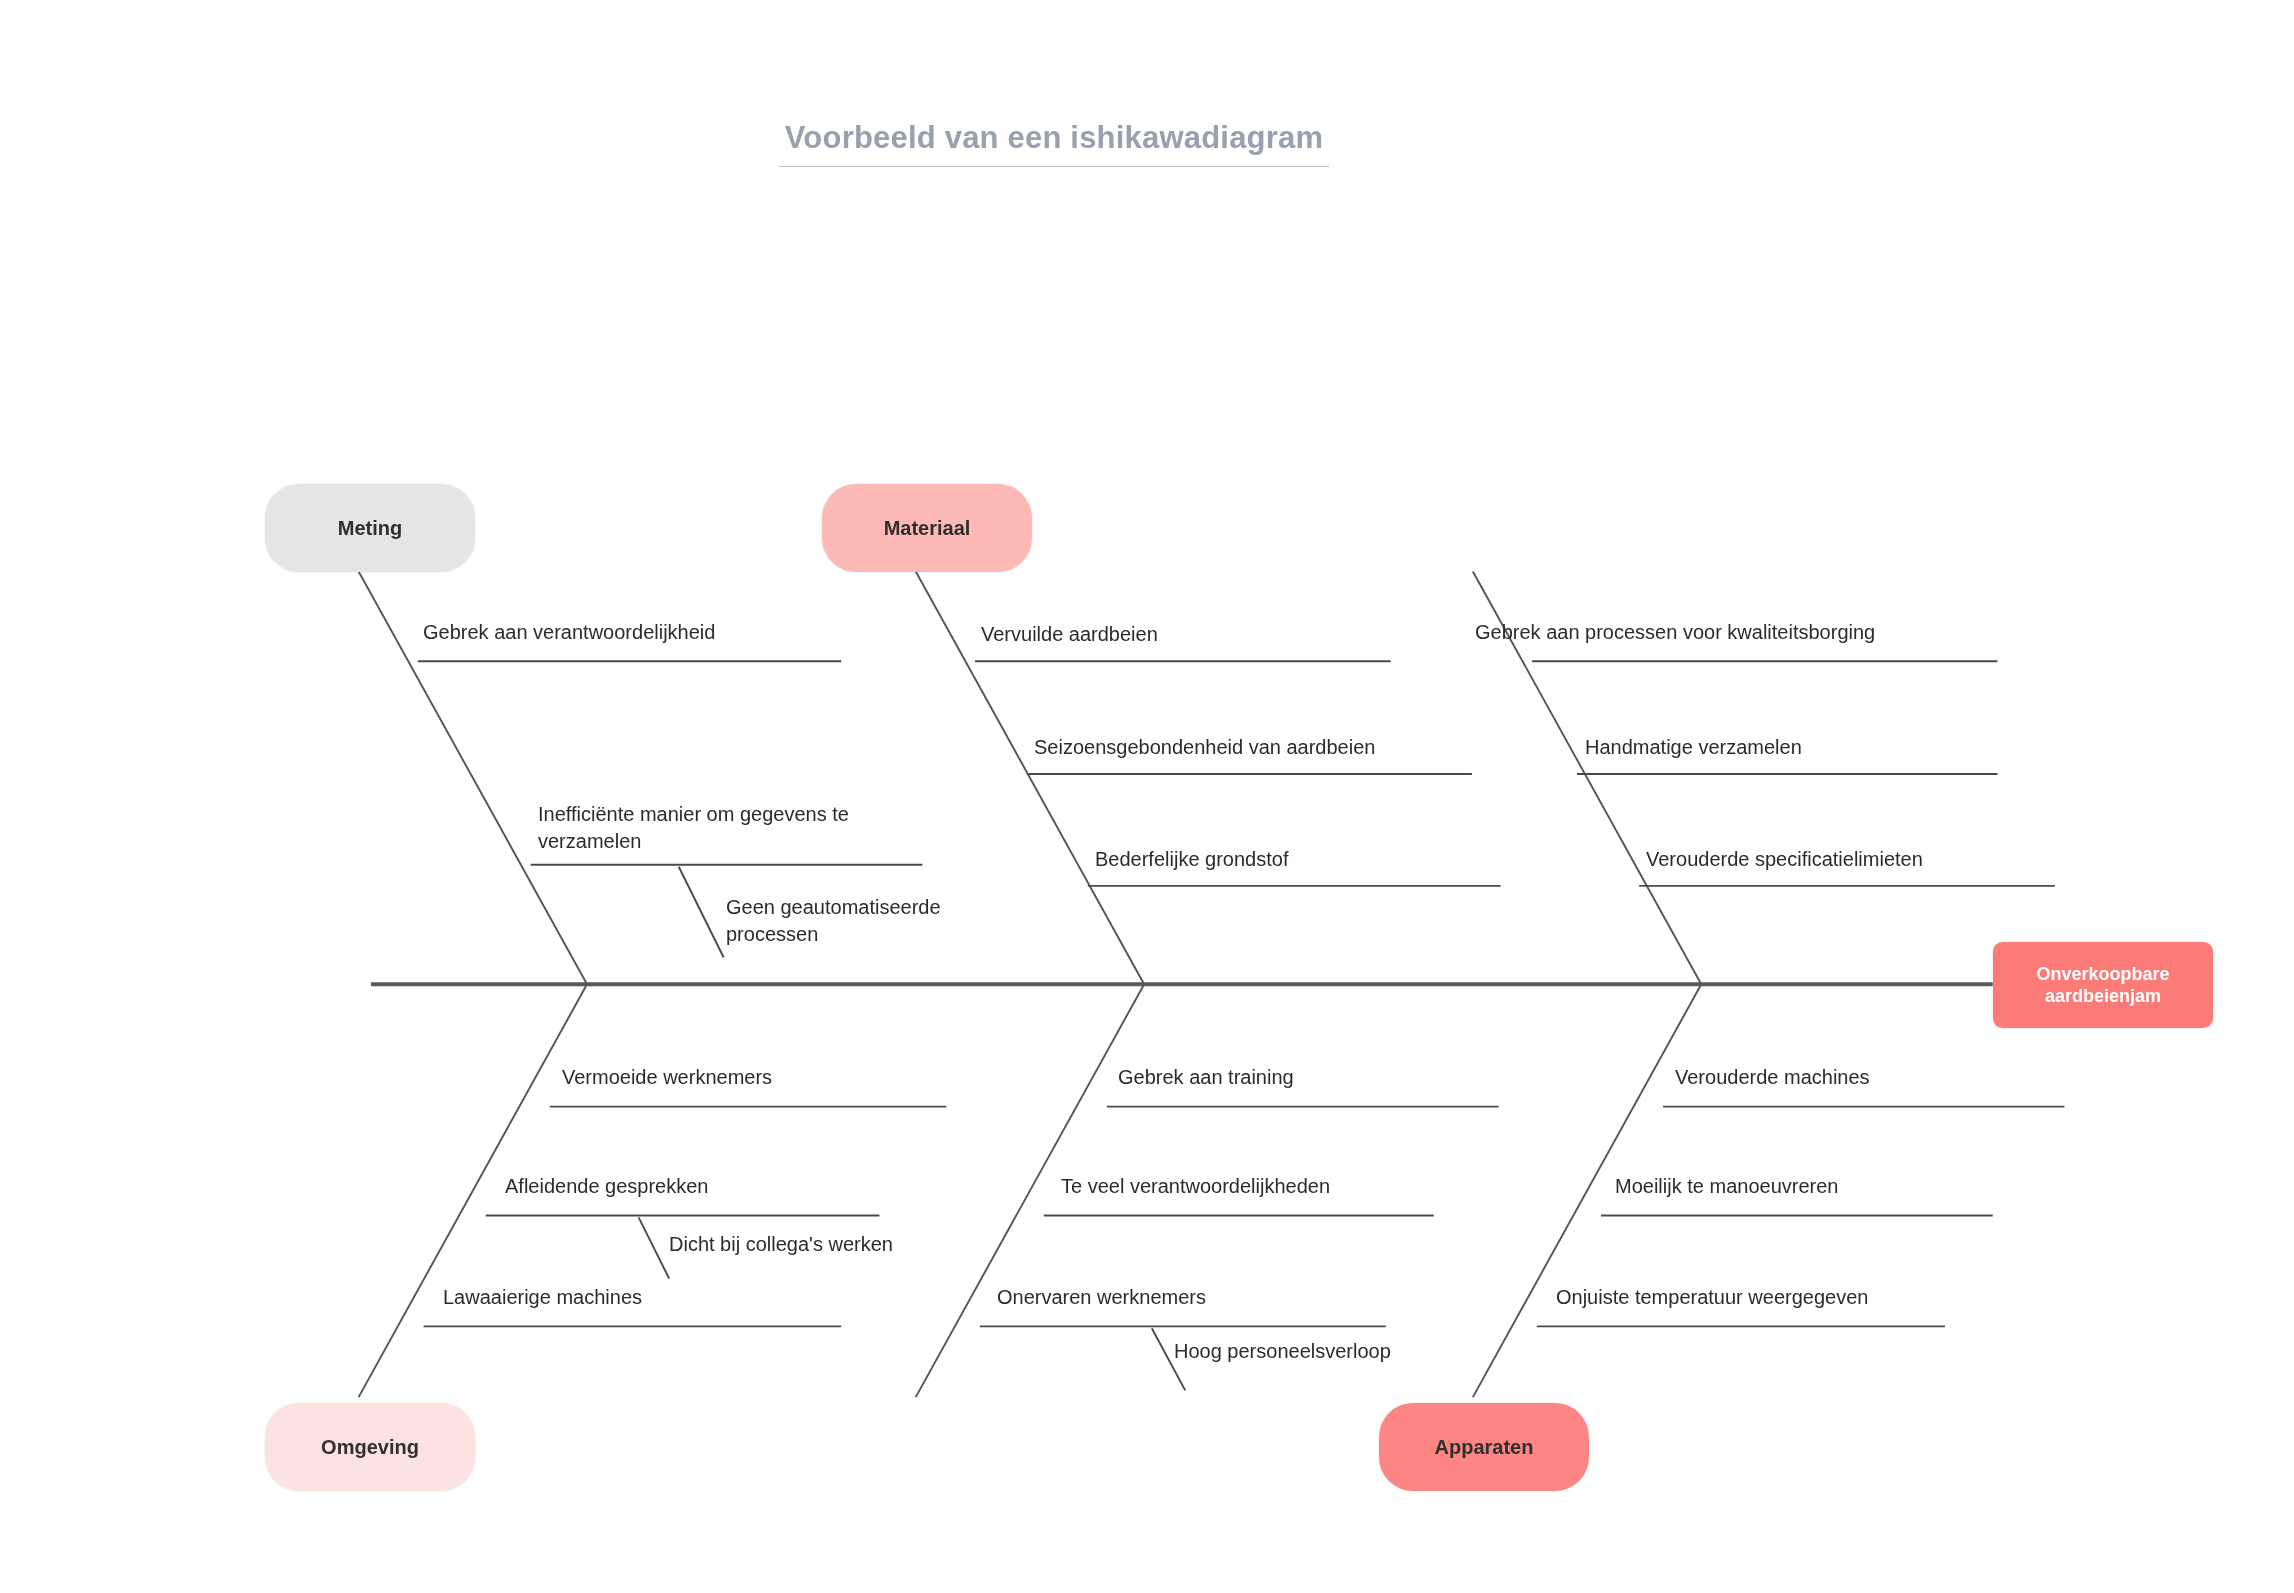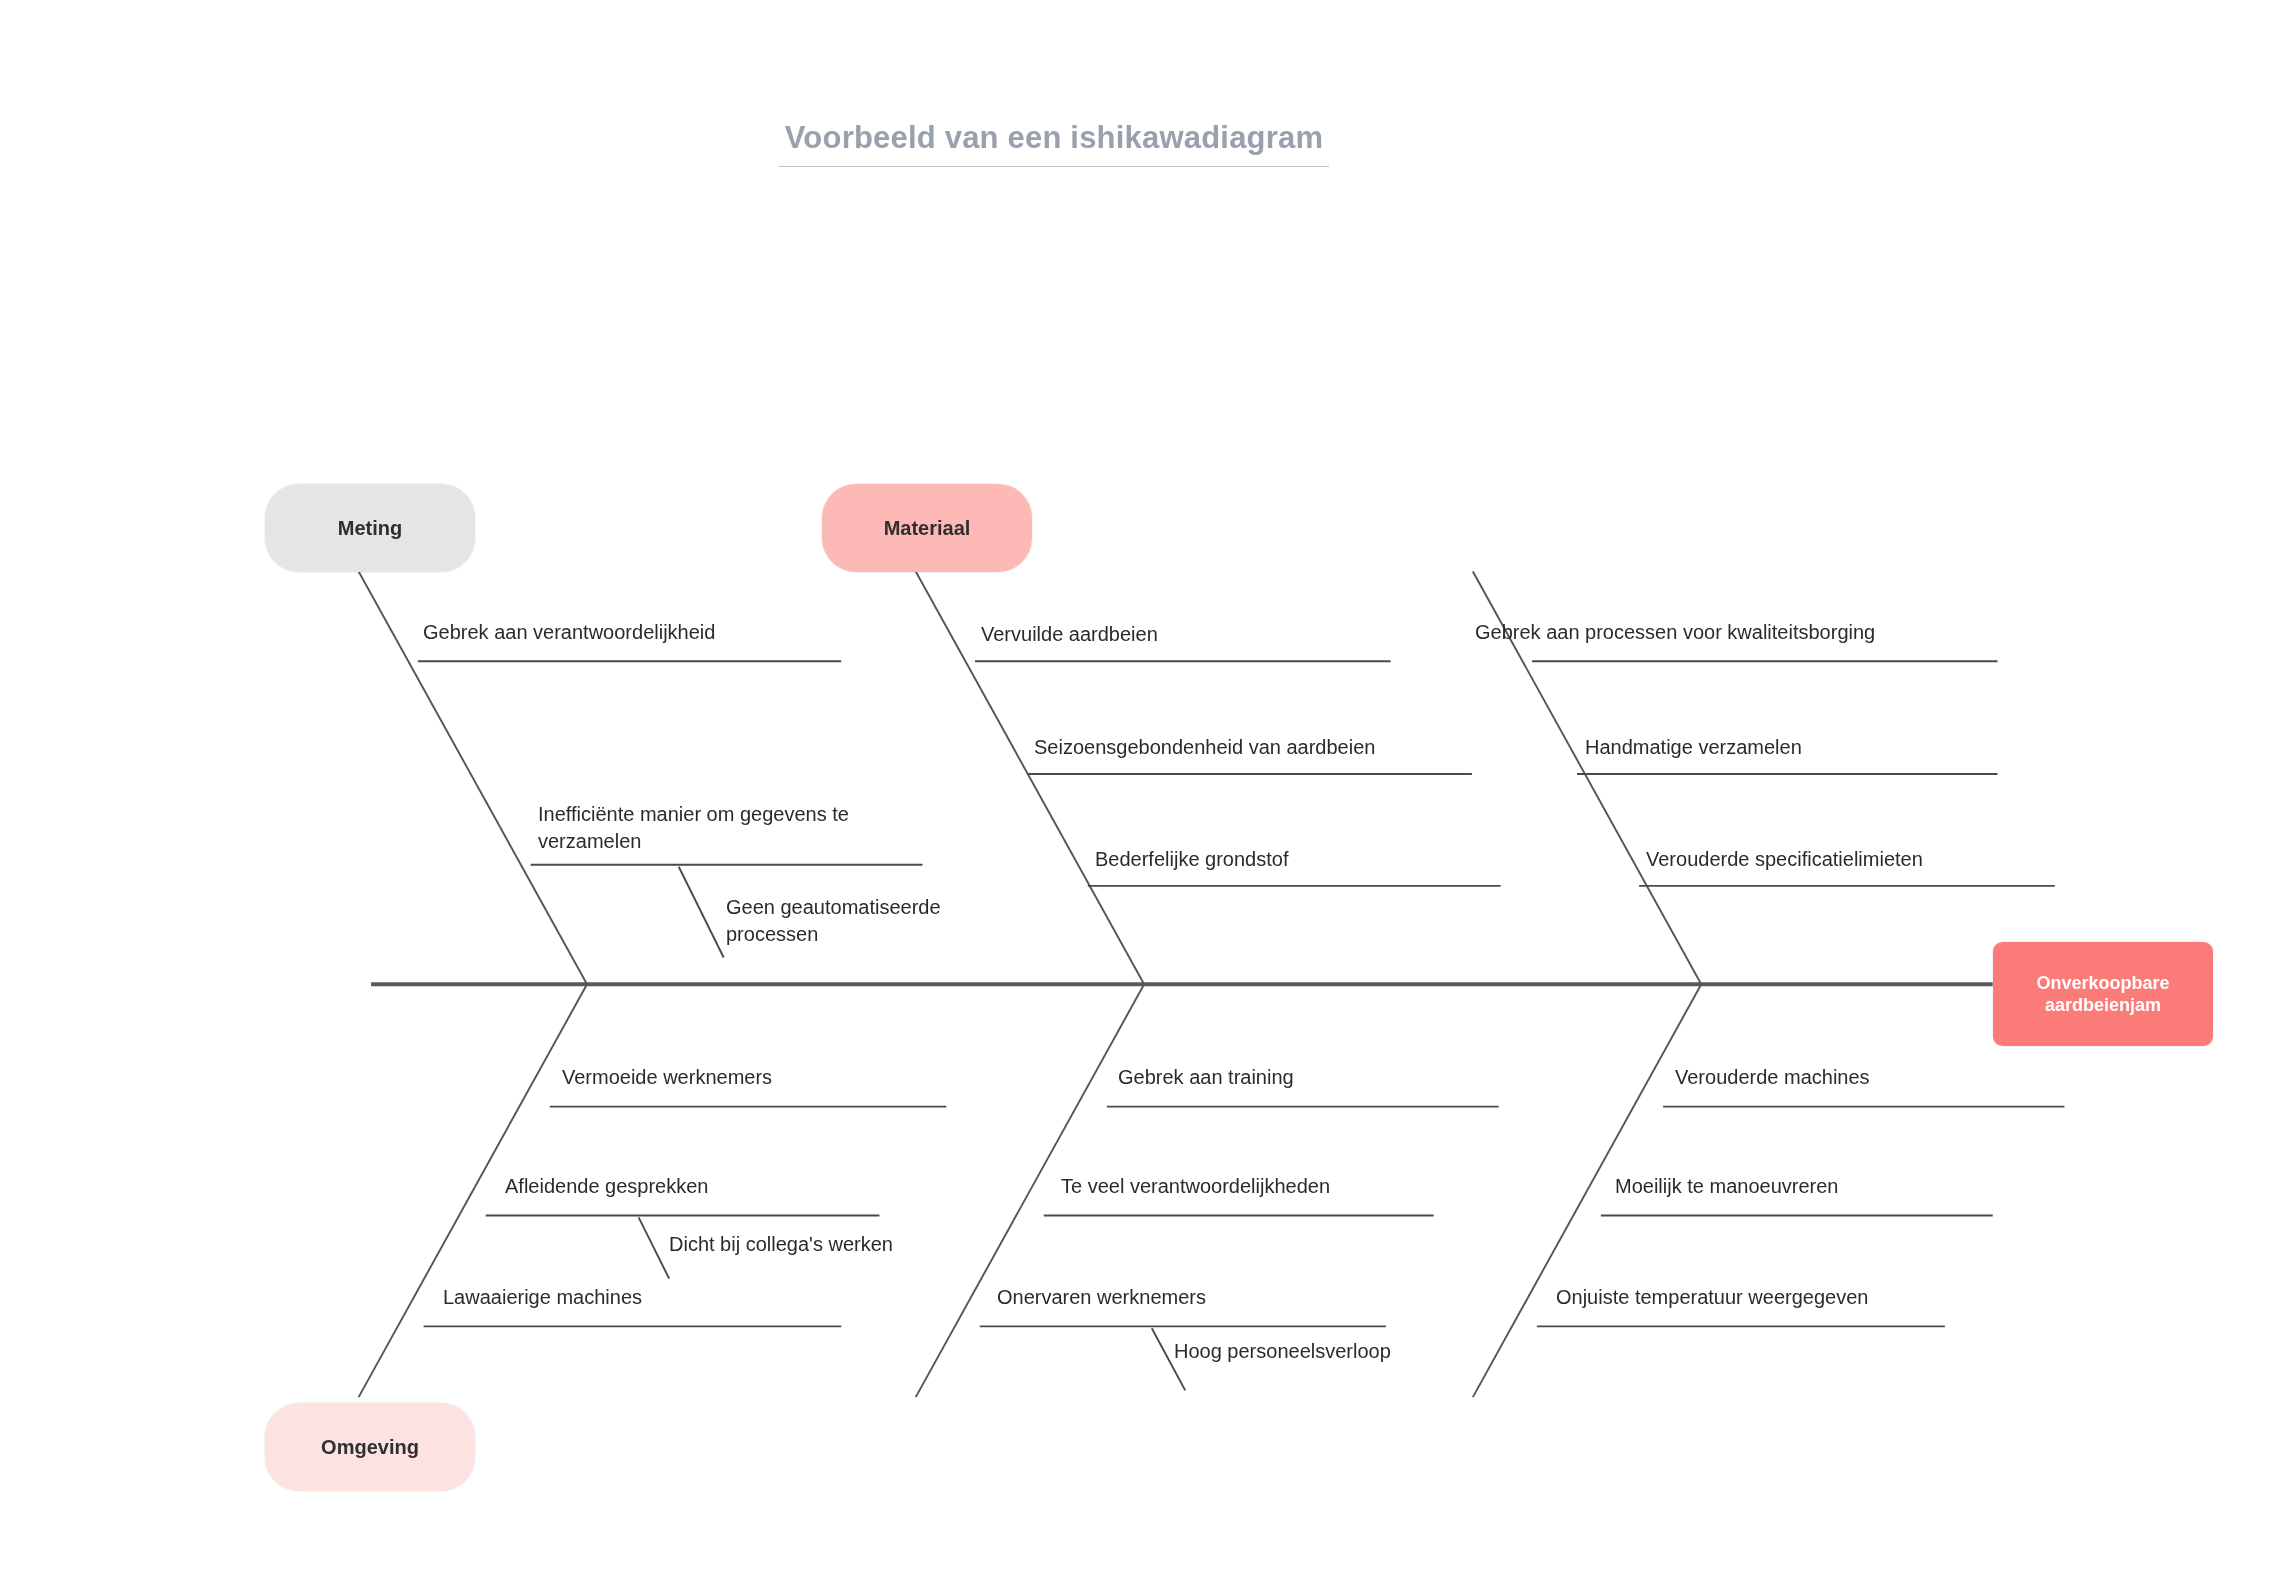--- a/index.html
+++ b/index.html
@@ -83,21 +83,21 @@
     color: #2f2f2f;
     white-space: nowrap;
   }
 
   
   #effect-box {
     position: absolute;
     left: 1993px;
     top: 942px;
     width: 220px;
-    height: 104px;
+    height: 86px;
     background: #fb7b78;
     border-radius: 9.6px;
     display: flex;
     align-items: center;
     justify-content: center;
     box-shadow: 0 0 0 1px rgba(0,0,0,0.04);
   }
   #effect-label {
     font-size: 18px;
     font-weight: bold;
@@ -175,20 +175,23 @@
 
   <div class="cat-box" style="left:265px; top:484px; background:#e5e5e5;">
     <span class="cat-label">Meting</span>
   </div>
   <div class="cat-box" style="left:822px; top:484px; background:#fcb9b5;">
     <span class="cat-label">Materiaal</span>
   </div>
   <div class="cat-box" style="left:265px; top:1403px; background:#fce3e1;">
     <span class="cat-label">Omgeving</span>
   </div>
+  <div class="cat-box" style="left:1379px; top:1403px; background:#fb8683;">
+    <span class="cat-label">Apparaten</span>
+  </div>
 
   <div id="effect-box">
     <span id="effect-label">Onverkoopbare aardbeienjam</span>
   </div>
 
   <div class="cause-text" style="left:423px; top:619px;">Gebrek aan verantwoordelijkheid</div>
   <div class="cause-text" style="left:538px; top:801px;">Inefficiënte manier om gegevens te
 verzamelen</div>
   <div class="sub-text" style="left:726px; top:894px;">Geen geautomatiseerde
 processen</div>

